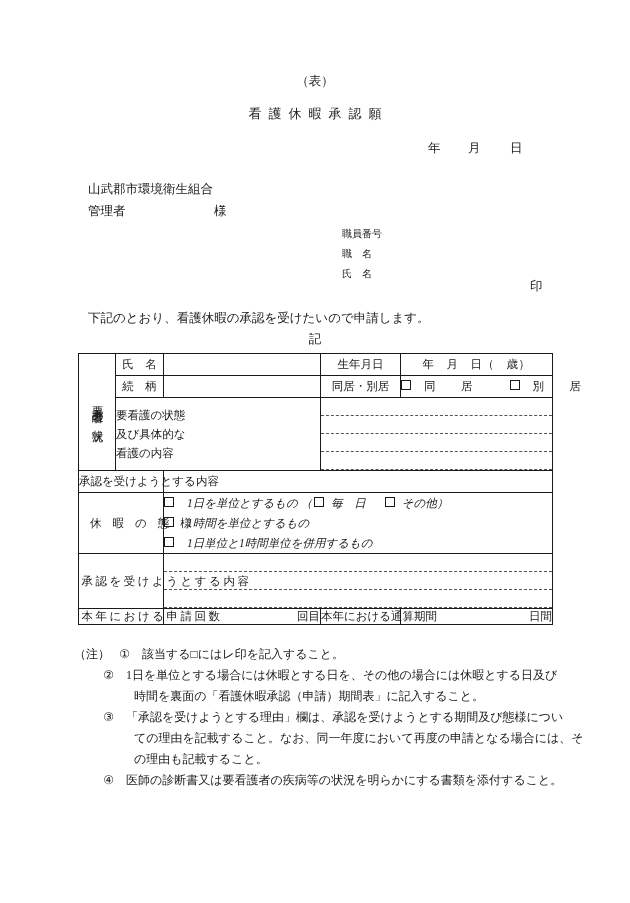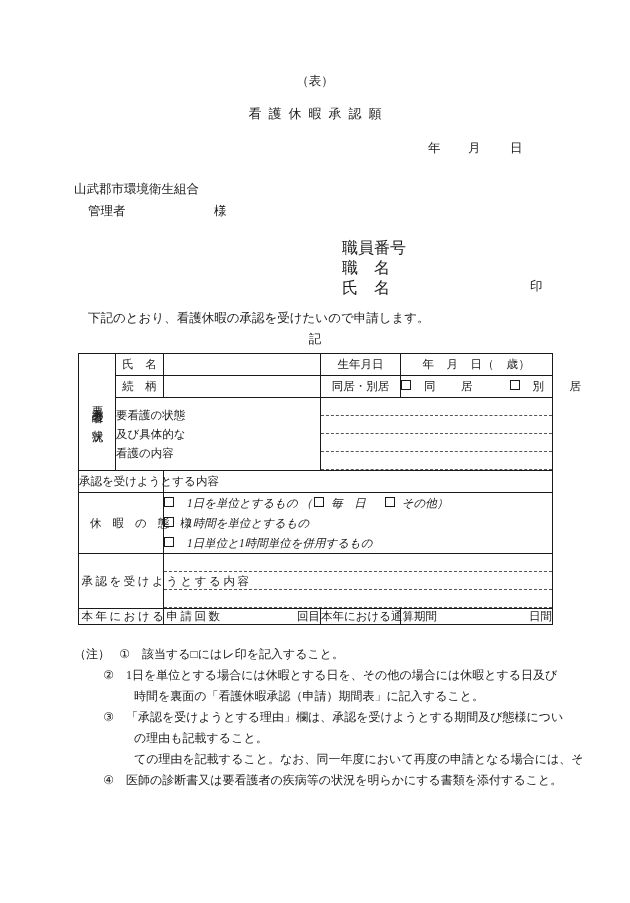--- a/index.html
+++ b/index.html
@@ -56,21 +56,21 @@
     font-size: 12.5px;
     letter-spacing: 0.5px;
     white-space: nowrap;
   }
   .date-line span { display: inline-block; }
   .dl-y { width: 40px; }
   .dl-m { width: 42px; }
 
   .addressee-org {
     position: absolute;
-    left: 74px;
+    left: 88px;
     top: 181px;
     font-size: 12.5px;
     white-space: nowrap;
   }
   .addressee-role {
     position: absolute;
     left: 88px;
     top: 203px;
     font-size: 12.5px;
     white-space: nowrap;
@@ -78,22 +78,22 @@
   .addressee-sama {
     position: absolute;
     left: 214px;
     top: 203px;
     font-size: 12.5px;
   }
 
   .applicant {
     position: absolute;
     left: 342px;
-    top: 238px;
-    font-size: 16px;
+    top: 224px;
+    font-size: 10px;
     line-height: 20px;
     white-space: nowrap;
   }
   .applicant .lbl-plain {
     display: inline-block;
     width: 52px;
   }
   .seal {
     position: absolute;
     left: 530px;
@@ -378,22 +378,22 @@
       <div class="note-body" style="padding-left:12px">
         <div>1日を単位とする場合には休暇とする日を、その他の場合には休暇とする日及び</div>
         <div style="padding-left:8px">時間を裏面の「看護休暇承認（申請）期間表」に記入すること。</div>
       </div>
     </div>
 
     <div class="note">
       <div class="note-mark" style="width:40px;flex:0 0 40px;text-align:right">③</div>
       <div class="note-body" style="padding-left:12px">
         <div>「承認を受けようとする理由」欄は、承認を受けようとする期間及び態様につい</div>
+        <div style="padding-left:8px">ての理由を記載すること。なお、同一年度において再度の申請となる場合には、そ</div>
         <div style="padding-left:8px">の理由も記載すること。</div>
-        <div style="padding-left:8px">ての理由を記載すること。なお、同一年度において再度の申請となる場合には、そ</div>
       </div>
     </div>
 
     <div class="note">
       <div class="note-mark" style="width:40px;flex:0 0 40px;text-align:right">④</div>
       <div class="note-body" style="padding-left:12px">医師の診断書又は要看護者の疾病等の状況を明らかにする書類を添付すること。</div>
     </div>
   </div>
 
 </div>

